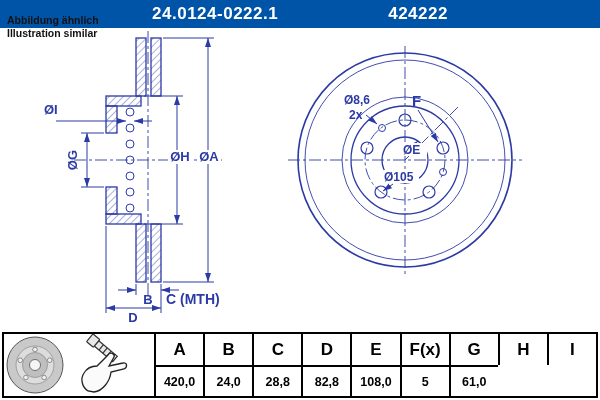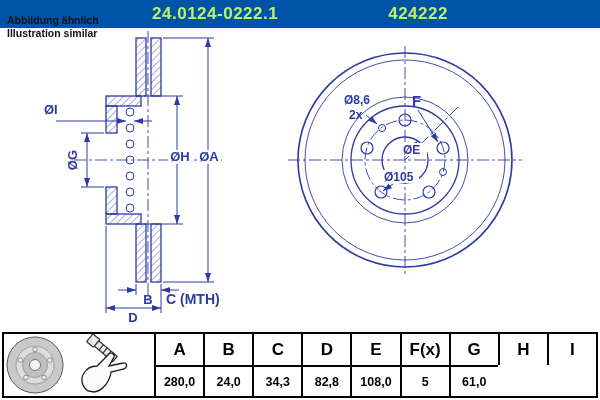--- a/index.html
+++ b/index.html
@@ -2,21 +2,21 @@
 <html><head>
 <meta charset="utf-8">
 <style>
   html,body { margin:0; padding:0; }
   body {
     width:600px; height:400px; position:relative; overflow:hidden;
     background:#ffffff; font-family:"Liberation Sans", sans-serif;
   }
   .header-bar {
     position:absolute; top:0; left:0; width:600px; height:28px;
-    background:#0054a8; color:#bef264;
+    background:#0054a8; color:#ffffff;
     display:flex; align-items:center; justify-content:center; gap:110px;
     font-size:17px; font-weight:bold; letter-spacing:0.5px;
   }
   .note {
     position:absolute; top:14px; left:7px; font-size:10.5px; font-weight:bold;
     color:#111; line-height:1.25; z-index:2;
   }
   svg.drawing { position:absolute; top:0; left:0; z-index:1; }
   svg.drawing text { font-family:"Liberation Sans", sans-serif; font-weight:bold; fill:#2b3aa5; }
   .cl { stroke-dasharray:12 3 3 3; stroke-width:0.9; }
@@ -194,20 +194,20 @@
   <div class="th">A</div>
   <div class="th">B</div>
   <div class="th">C</div>
   <div class="th">D</div>
   <div class="th">E</div>
   <div class="th">F(x)</div>
   <div class="th">G</div>
   <div class="th">H</div>
   <div class="th">I</div>
 
-  <div class="td">280,0</div>
+  <div class="td">420,0</div>
   <div class="td">24,0</div>
-  <div class="td">34,3</div>
+  <div class="td">28,8</div>
   <div class="td">82,8</div>
   <div class="td">108,0</div>
   <div class="td">5</div>
   <div class="td">61,0</div>
 </div>
 
 </body></html>

